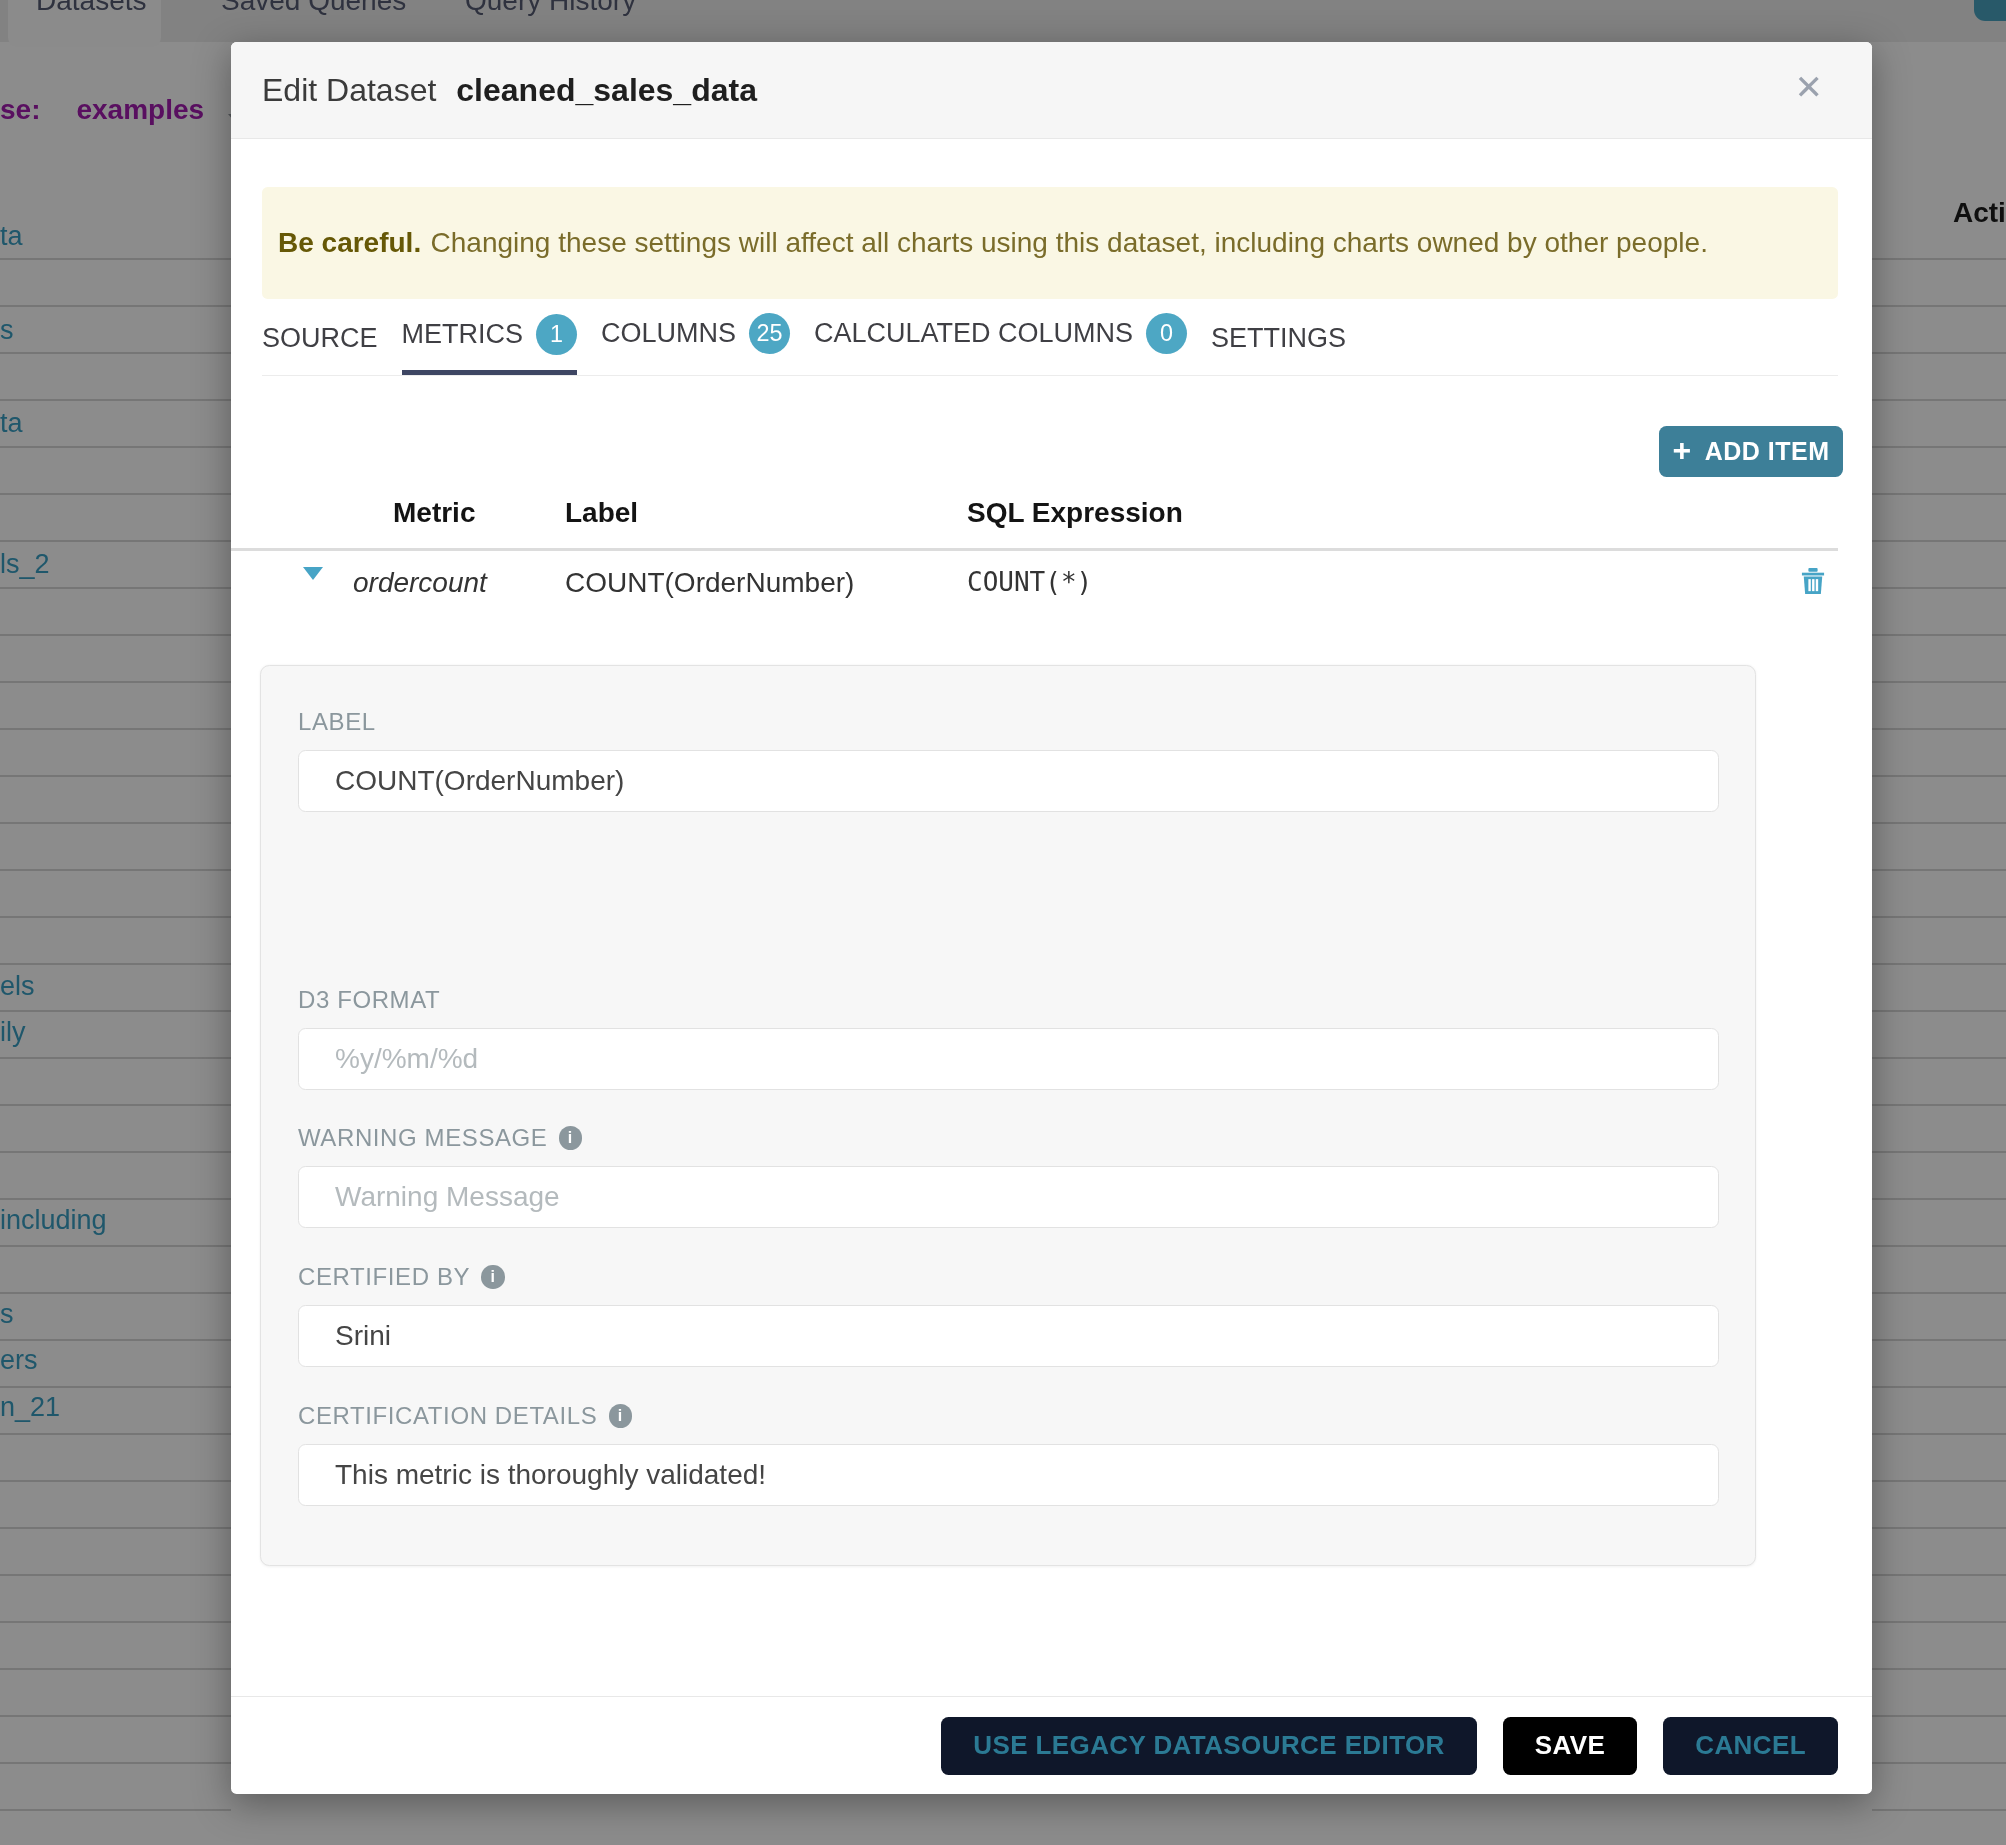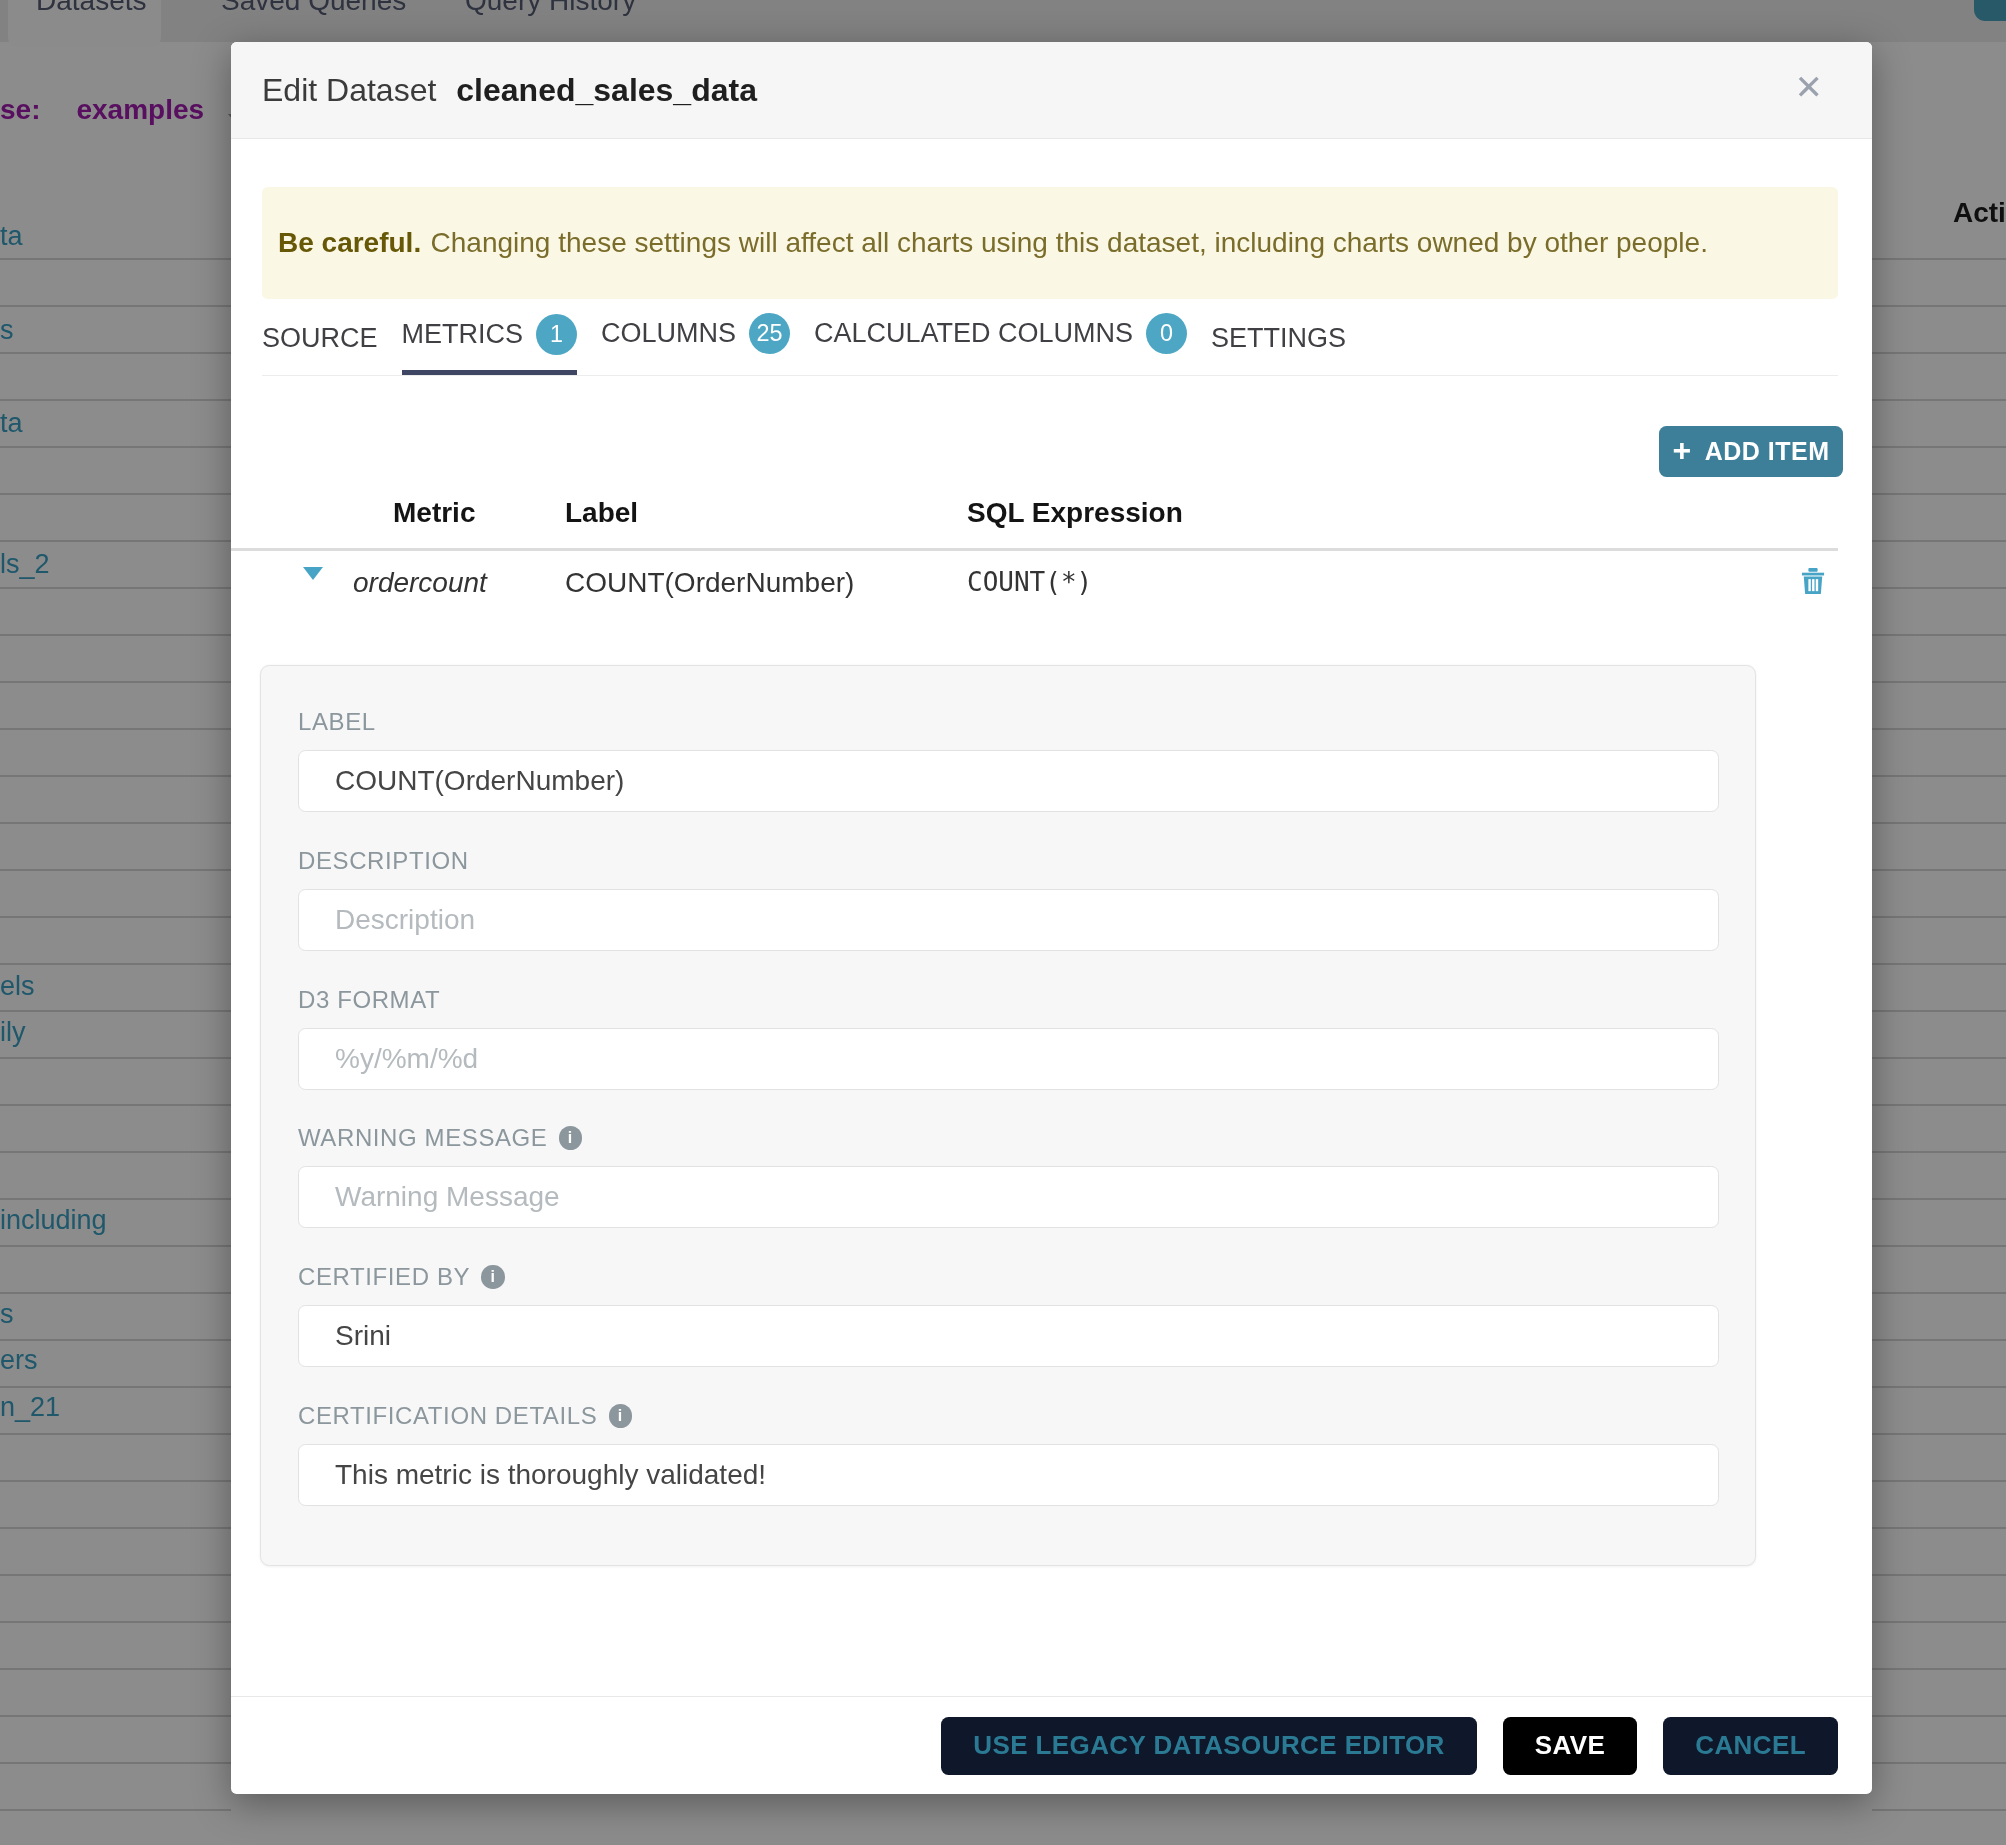--- a/index.html
+++ b/index.html
@@ -165,26 +165,20 @@
 
   <div class="panel">
 
     <div class="field" style="top:41px;">
       <div class="field-label">
         <span>LABEL</span>
       </div>
       <input type="text" value="COUNT(OrderNumber)" style="">
     </div>
 
-    <div class="field" style="top:180px;">
-      <div class="field-label">
-        <span>DESCRIPTION</span>
-      </div>
-      <input type="text" placeholder="Description" style="">
-    </div>
 
     <div class="field" style="top:319px;">
       <div class="field-label">
         <span>D3 FORMAT</span>
       </div>
       <input type="text" placeholder="%y/%m/%d" style="">
     </div>
 
     <div class="field" style="top:457px;">
       <div class="field-label">

